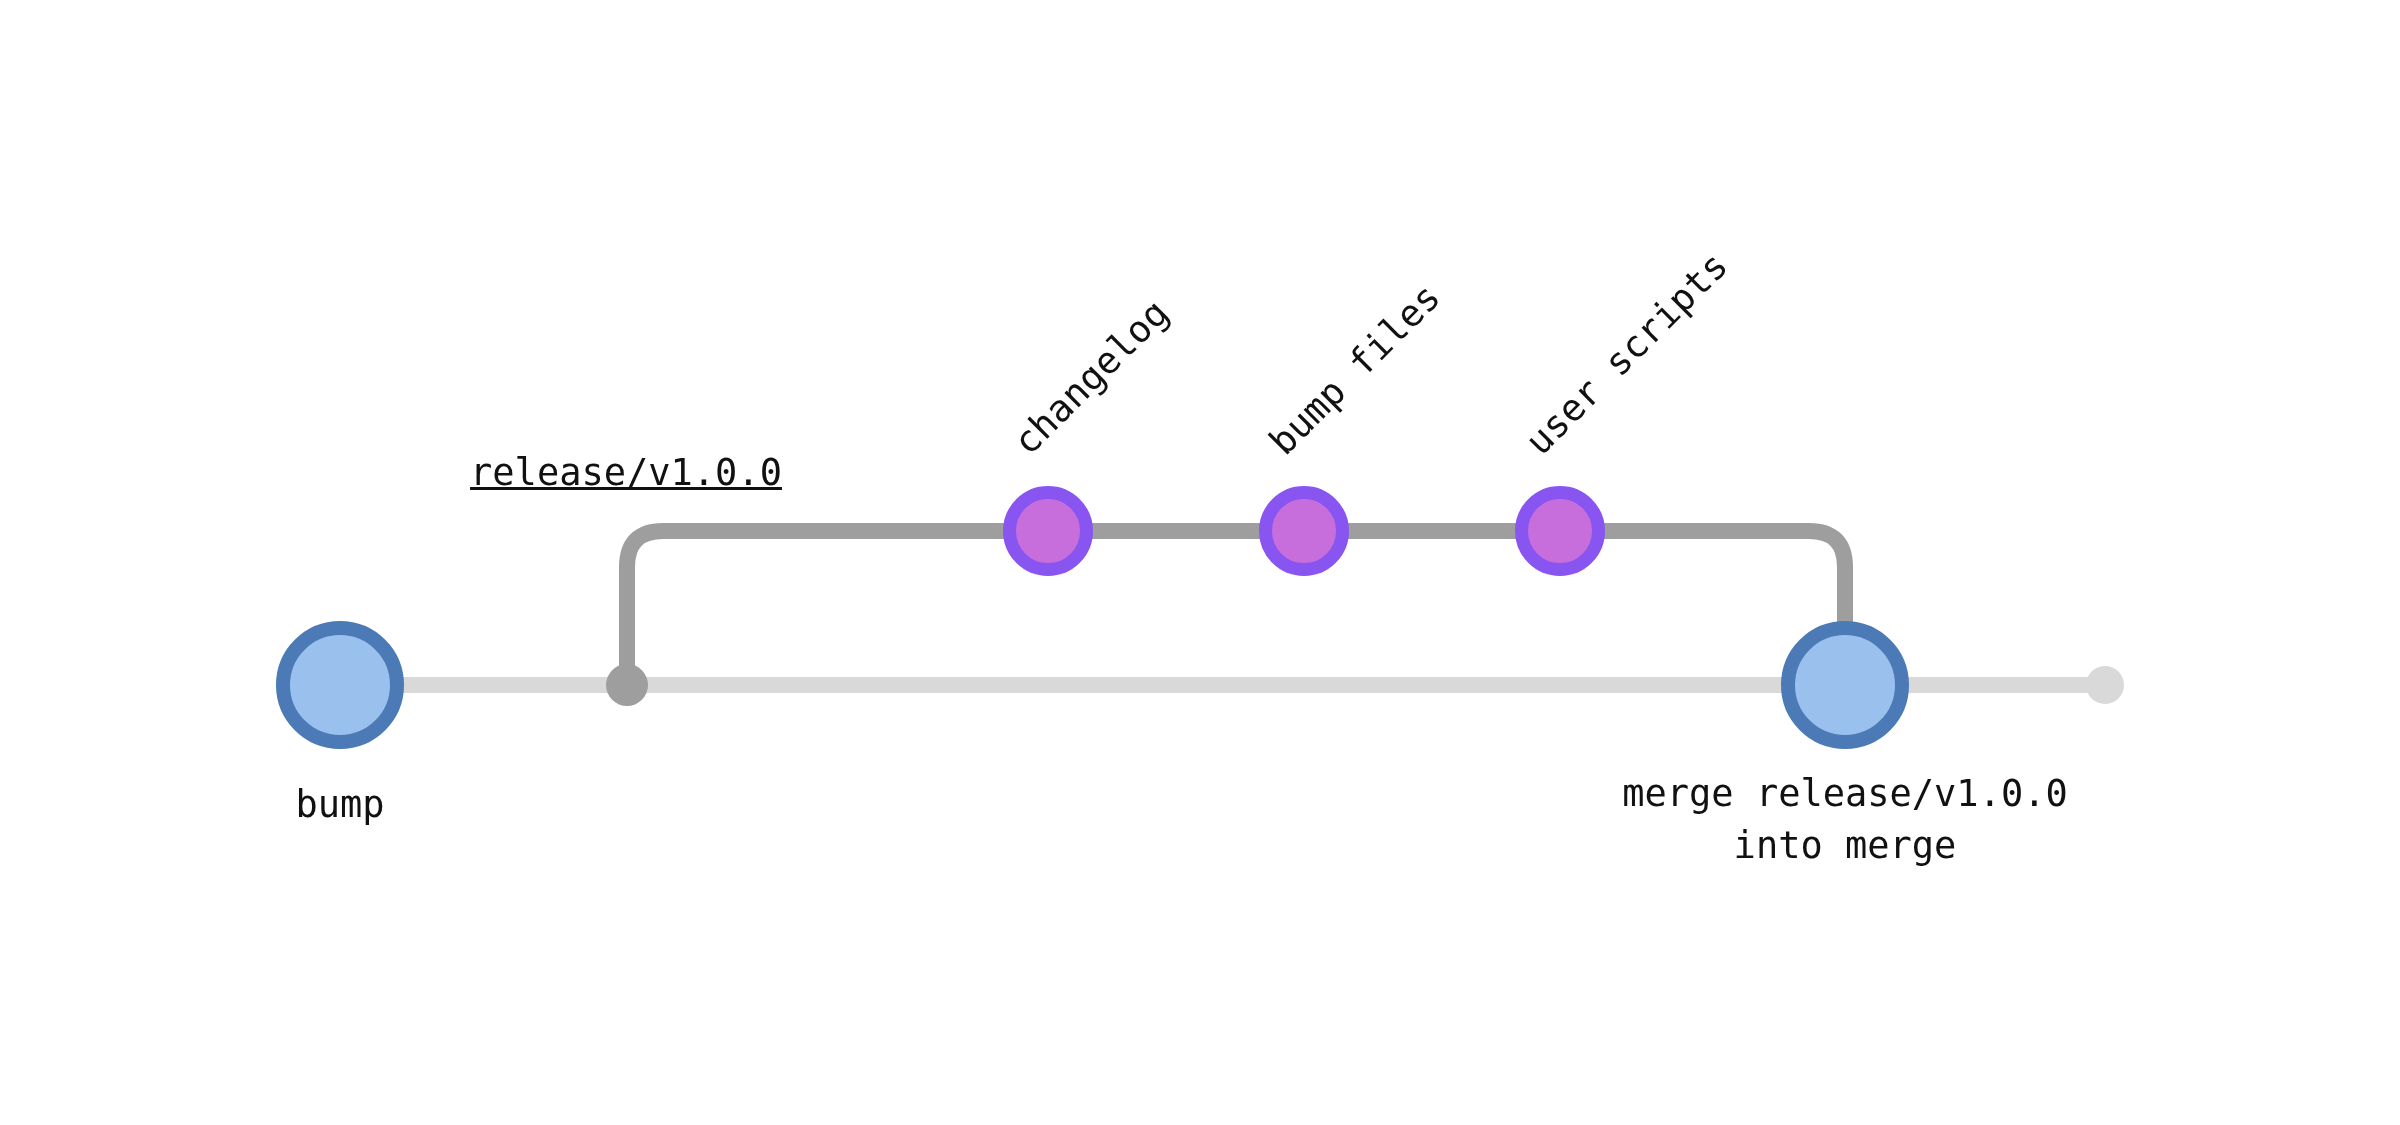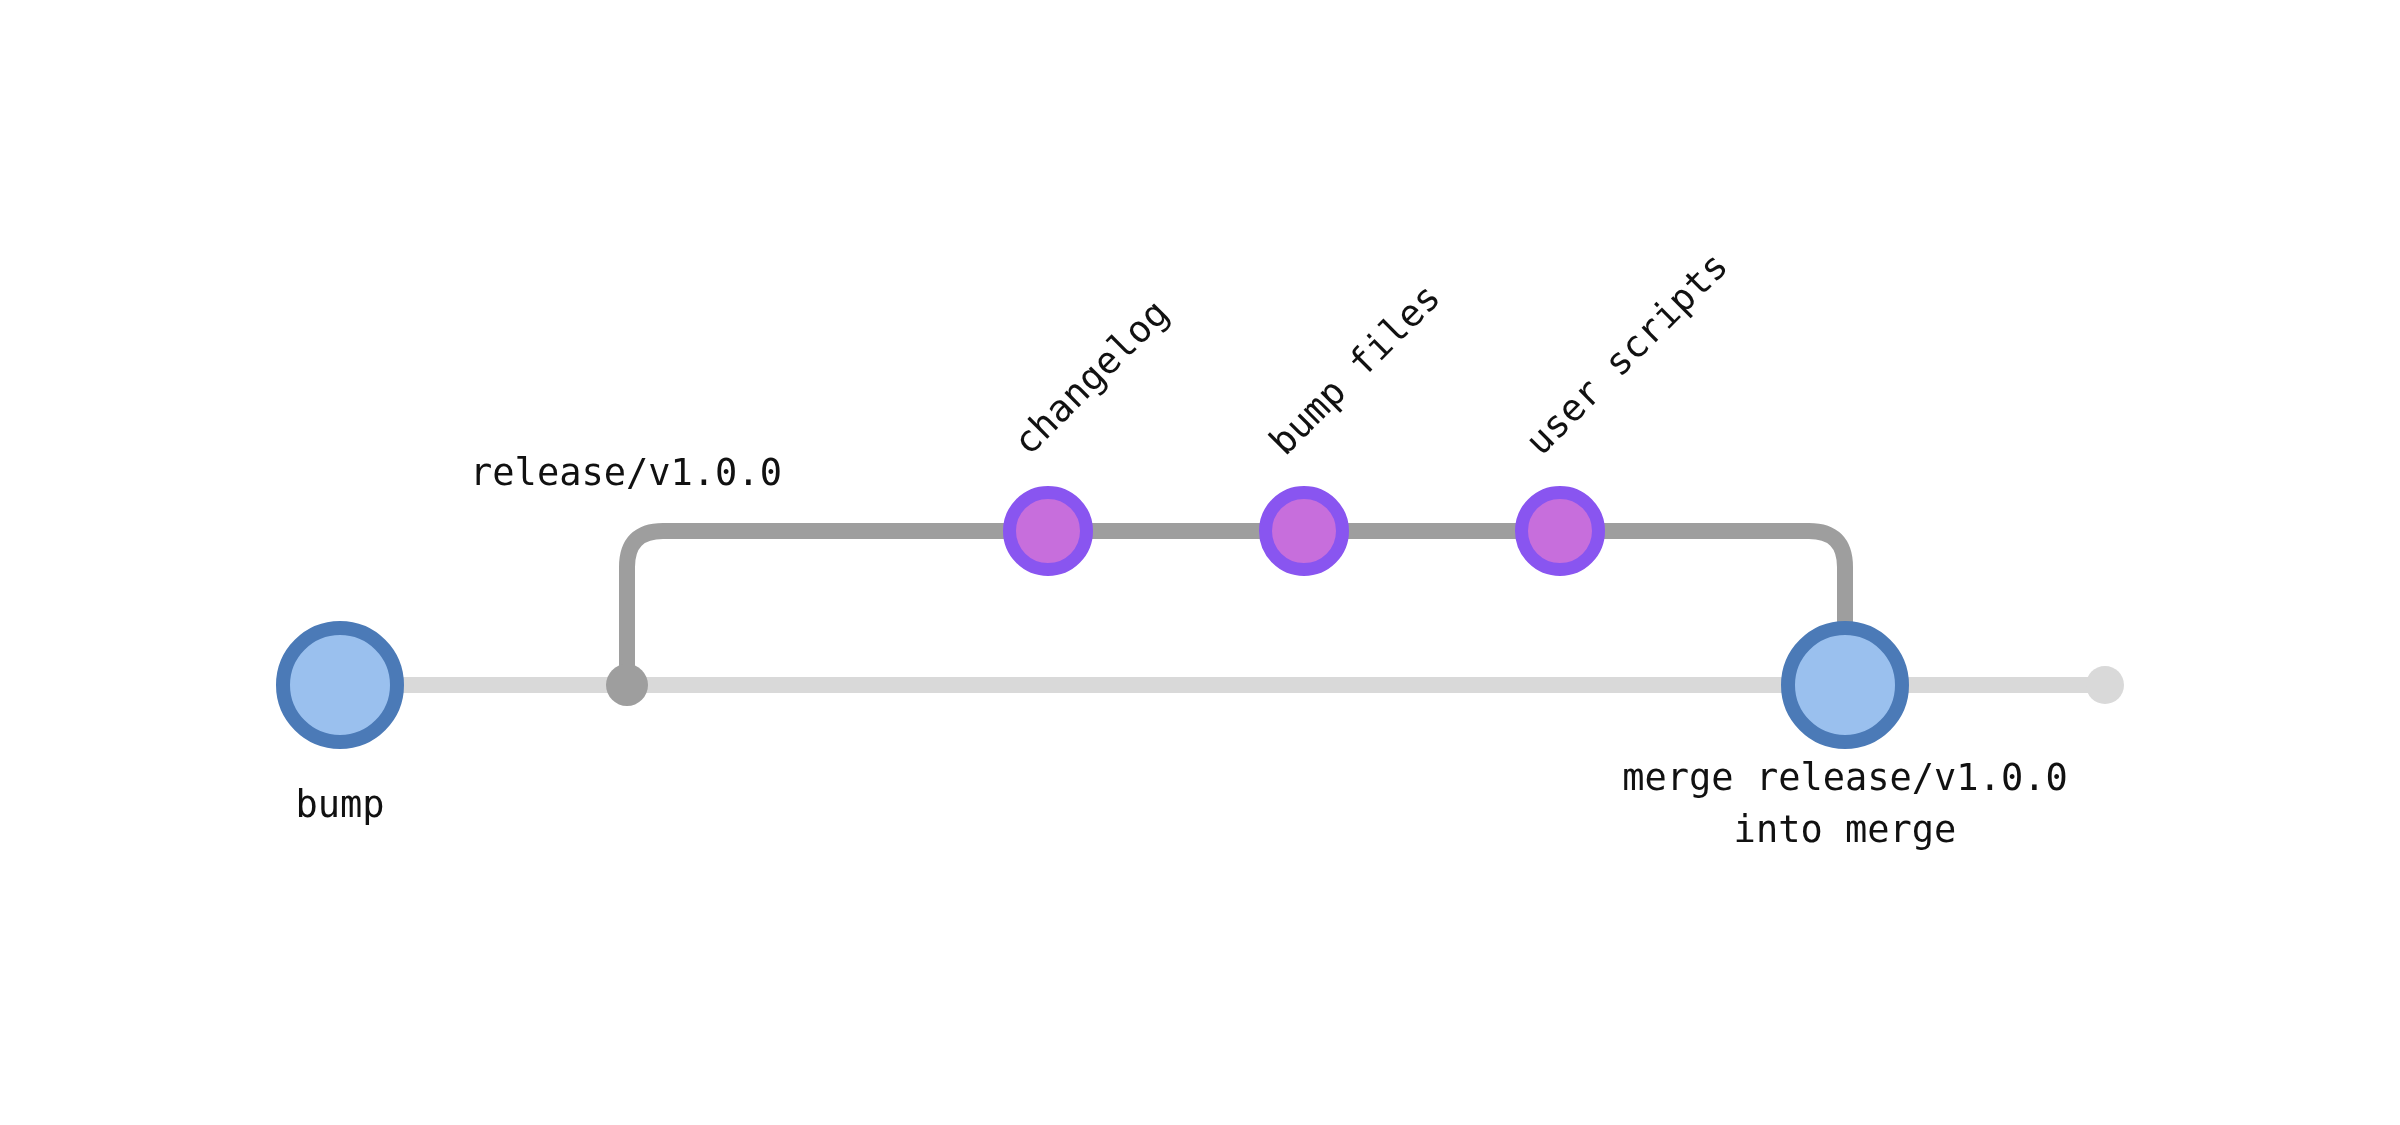--- a/index.html
+++ b/index.html
@@ -63,24 +63,24 @@
     <circle cx="1304" cy="531" r="38.5" stroke-width="13" fill="#c76edc" stroke="#8955f0"></circle>
     <circle cx="1560" cy="531" r="38.5" stroke-width="13" fill="#c76edc" stroke="#8955f0"></circle>
 
     <circle cx="340" cy="685" r="57" stroke-width="14" fill="#9ac0ee" stroke="#4b7ab7"></circle>
 
     <circle cx="1845" cy="685" r="57" stroke-width="14" fill="#9ac0ee" stroke="#4b7ab7"></circle>
   </svg>
 
   <div class="lbl lbl-center" style="left:140px; top:782px; width:400px;">bump</div>
 
-  <div class="lbl lbl-center" style="left:426px; top:450px; width:400px;">release/v1.0.0</div>
+  <div class="lbl lbl-center" style="left:426px; top:450px; width:400px;text-decoration:underline;">release/v1.0.0</div>
 
   <div class="lbl lbl-rot" style="left:1036px; top:420px;">changelog</div>
   <div class="lbl lbl-rot" style="left:1292px; top:420px;">bump files</div>
   <div class="lbl lbl-rot" style="left:1548px; top:420px;">user scripts</div>
 
-  <div class="lbl lbl-center merge-label" style="left:1495px; top:752px; width:700px;">
+  <div class="lbl lbl-center merge-label" style="left:1495px; top:768px; width:700px;">
     <div>merge release/v1.0.0</div>
     <div>into merge</div>
   </div>
 
 </div>
 
 </body></html>

